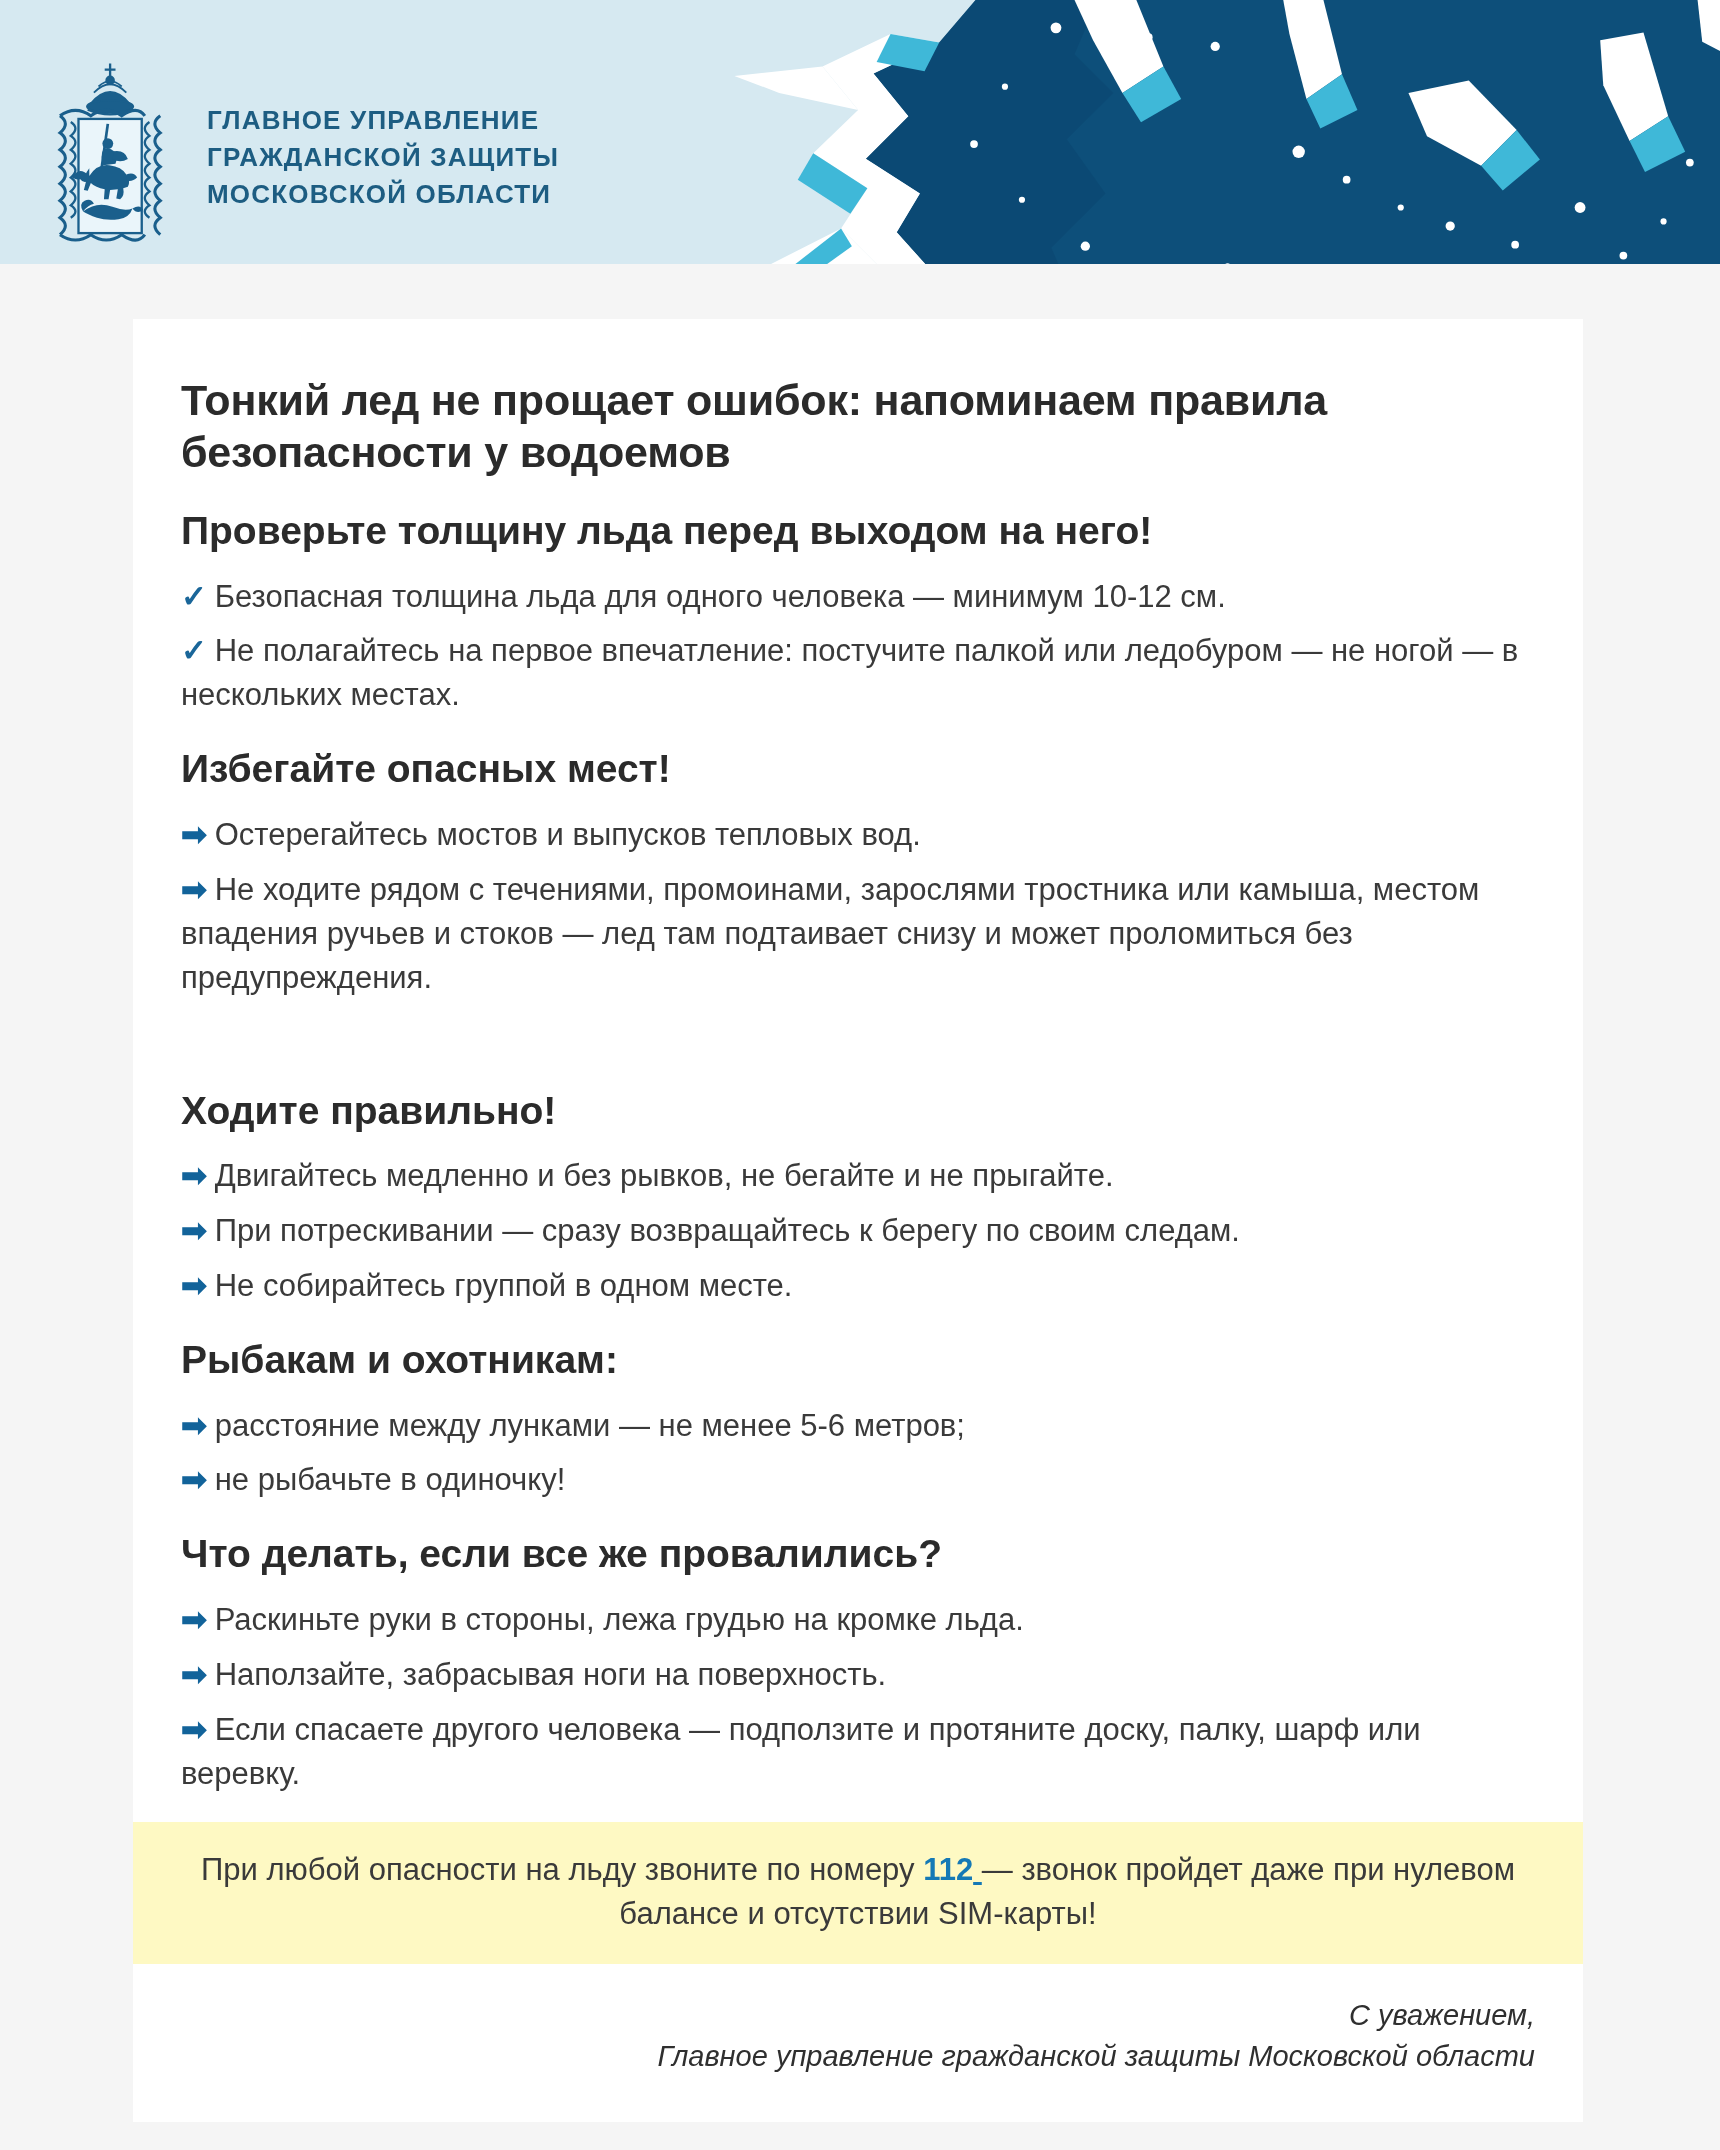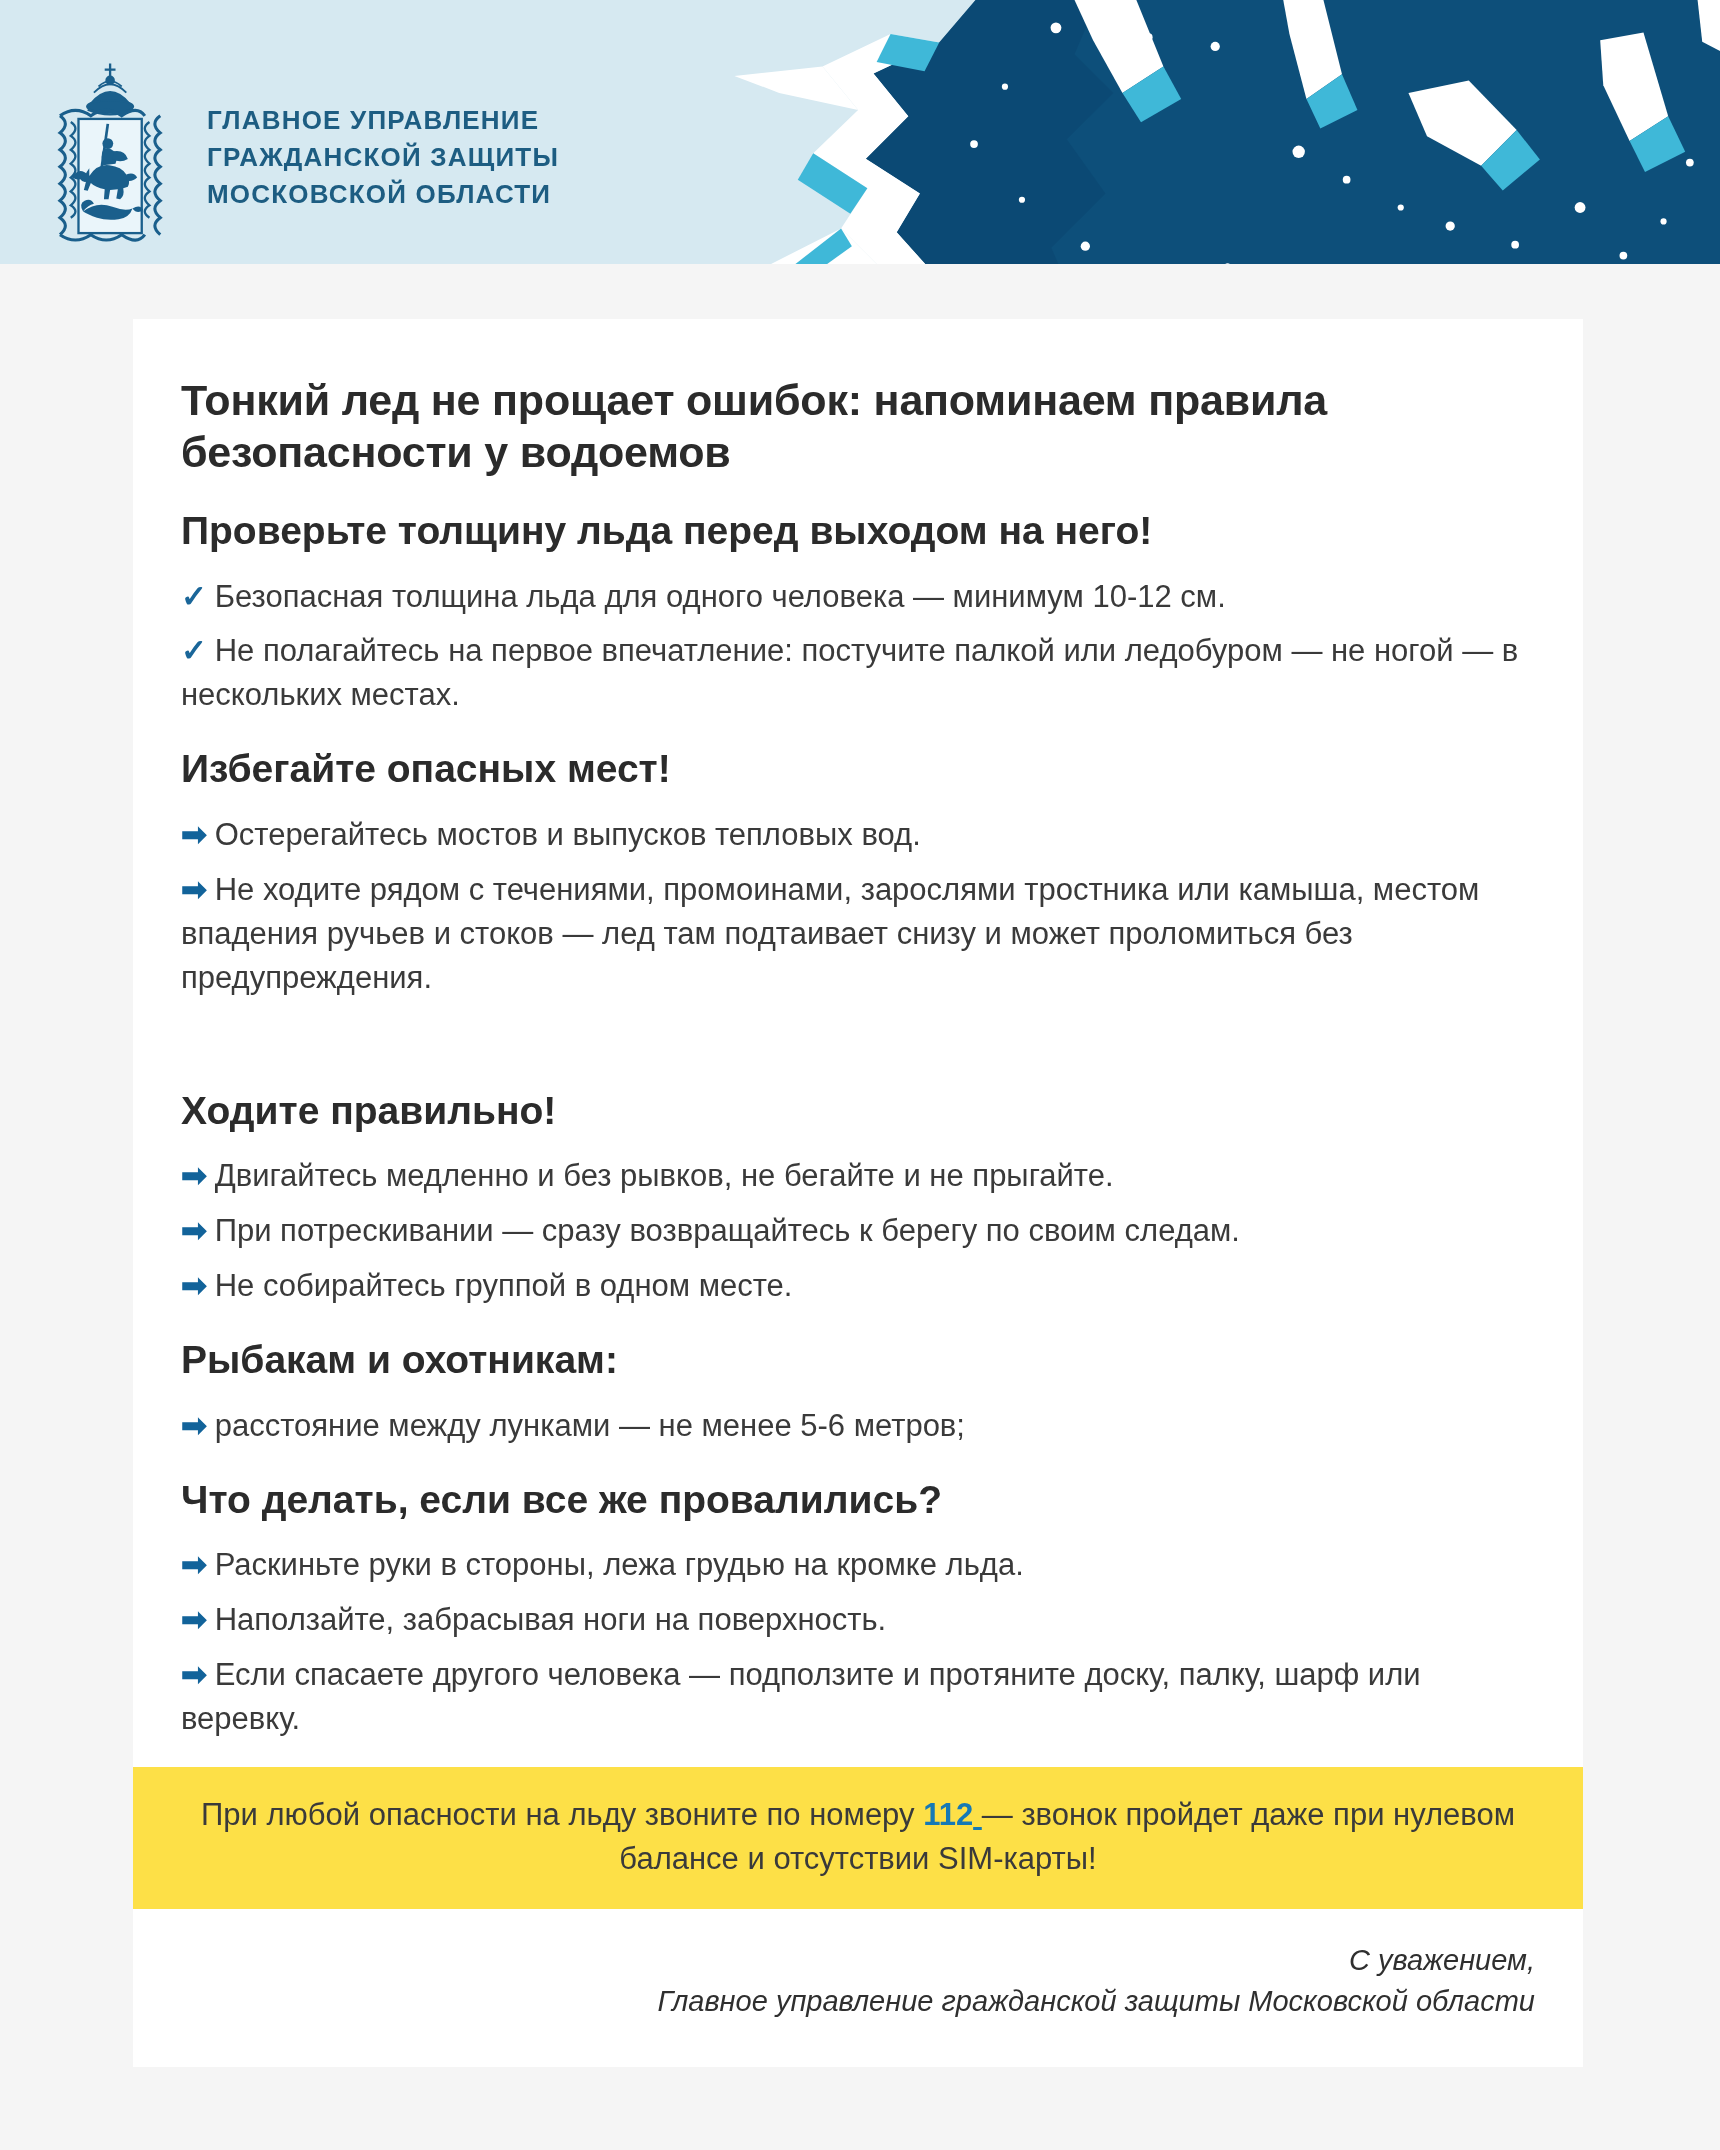--- a/index.html
+++ b/index.html
@@ -111,21 +111,21 @@
     margin-right: 7.7px;
   }
   .mk-check { color: #1a6699; }
   .mk-arrow { color: #12639a; }
 
   .gap-block { height: 48px; }
 
   
   .callout {
     margin-top: 26px;
-    background: #fde047;
+    background: #fef9c3;
     padding: 26px 54px 28px 54px;
     text-align: center;
   }
   .callout-text {
     font-size: 31px;
     color: #3a3a3a;
     line-height: 1.42;
   }
   .phone {
     color: #1579b5;
@@ -305,20 +305,23 @@
         <span class="mk mk-arrow">➡</span><span>При потрескивании — сразу возвращайтесь к берегу по своим следам.</span>
       </p>
       <p class="bullet">
         <span class="mk mk-arrow">➡</span><span>Не собирайтесь группой в одном месте.</span>
       </p>
 
       <h2 class="section-head">Рыбакам и охотникам:</h2>
       <p class="bullet">
         <span class="mk mk-arrow">➡</span><span>расстояние между лунками — не менее 5-6 метров;</span>
       </p>
+      <p class="bullet">
+        <span class="mk mk-arrow">➡</span><span>не рыбачьте в одиночку!</span>
+      </p>
 
       <h2 class="section-head">Что делать, если все же провалились?</h2>
       <p class="bullet">
         <span class="mk mk-arrow">➡</span><span>Раскиньте руки в стороны, лежа грудью на кромке льда.</span>
       </p>
       <p class="bullet">
         <span class="mk mk-arrow">➡</span><span>Наползайте, забрасывая ноги на поверхность.</span>
       </p>
       <p class="bullet">
         <span class="mk mk-arrow">➡</span><span>Если спасаете другого человека — подползите и протяните доску, палку, шарф или веревку.</span>

